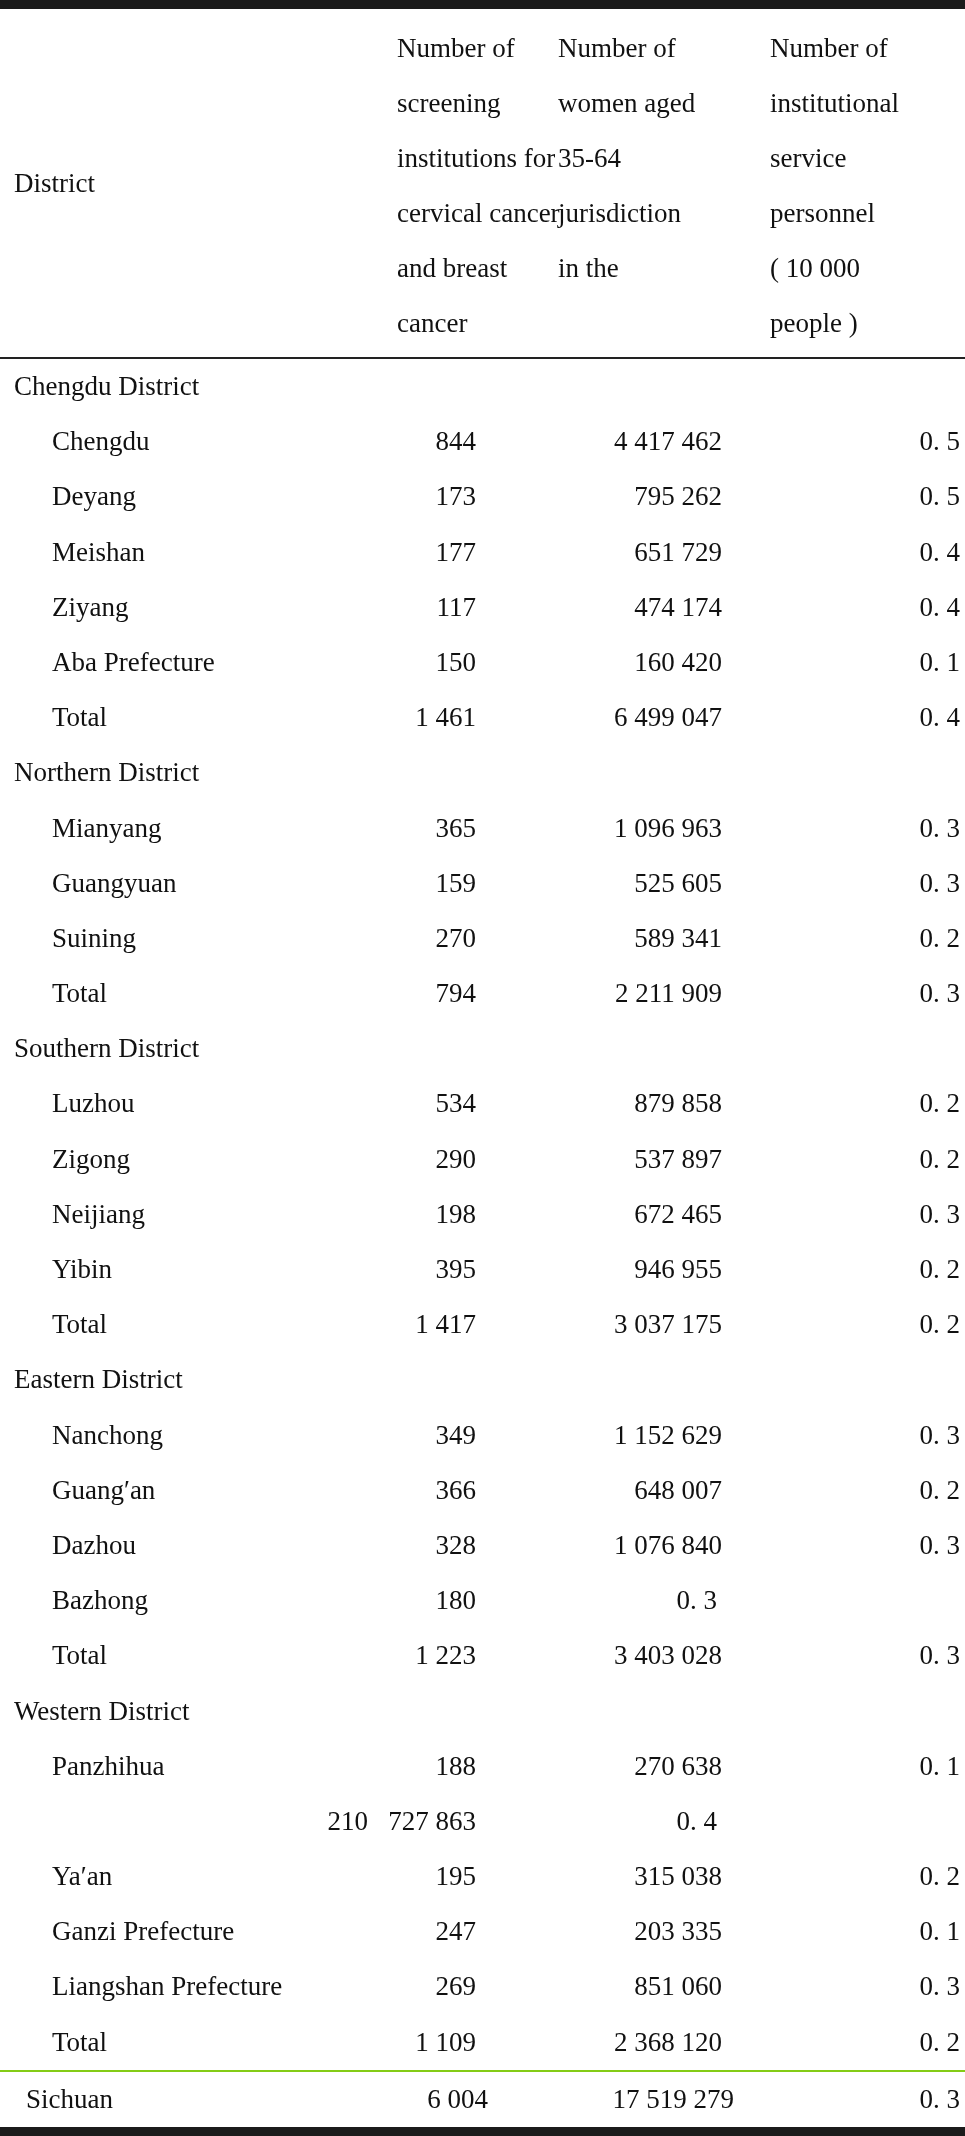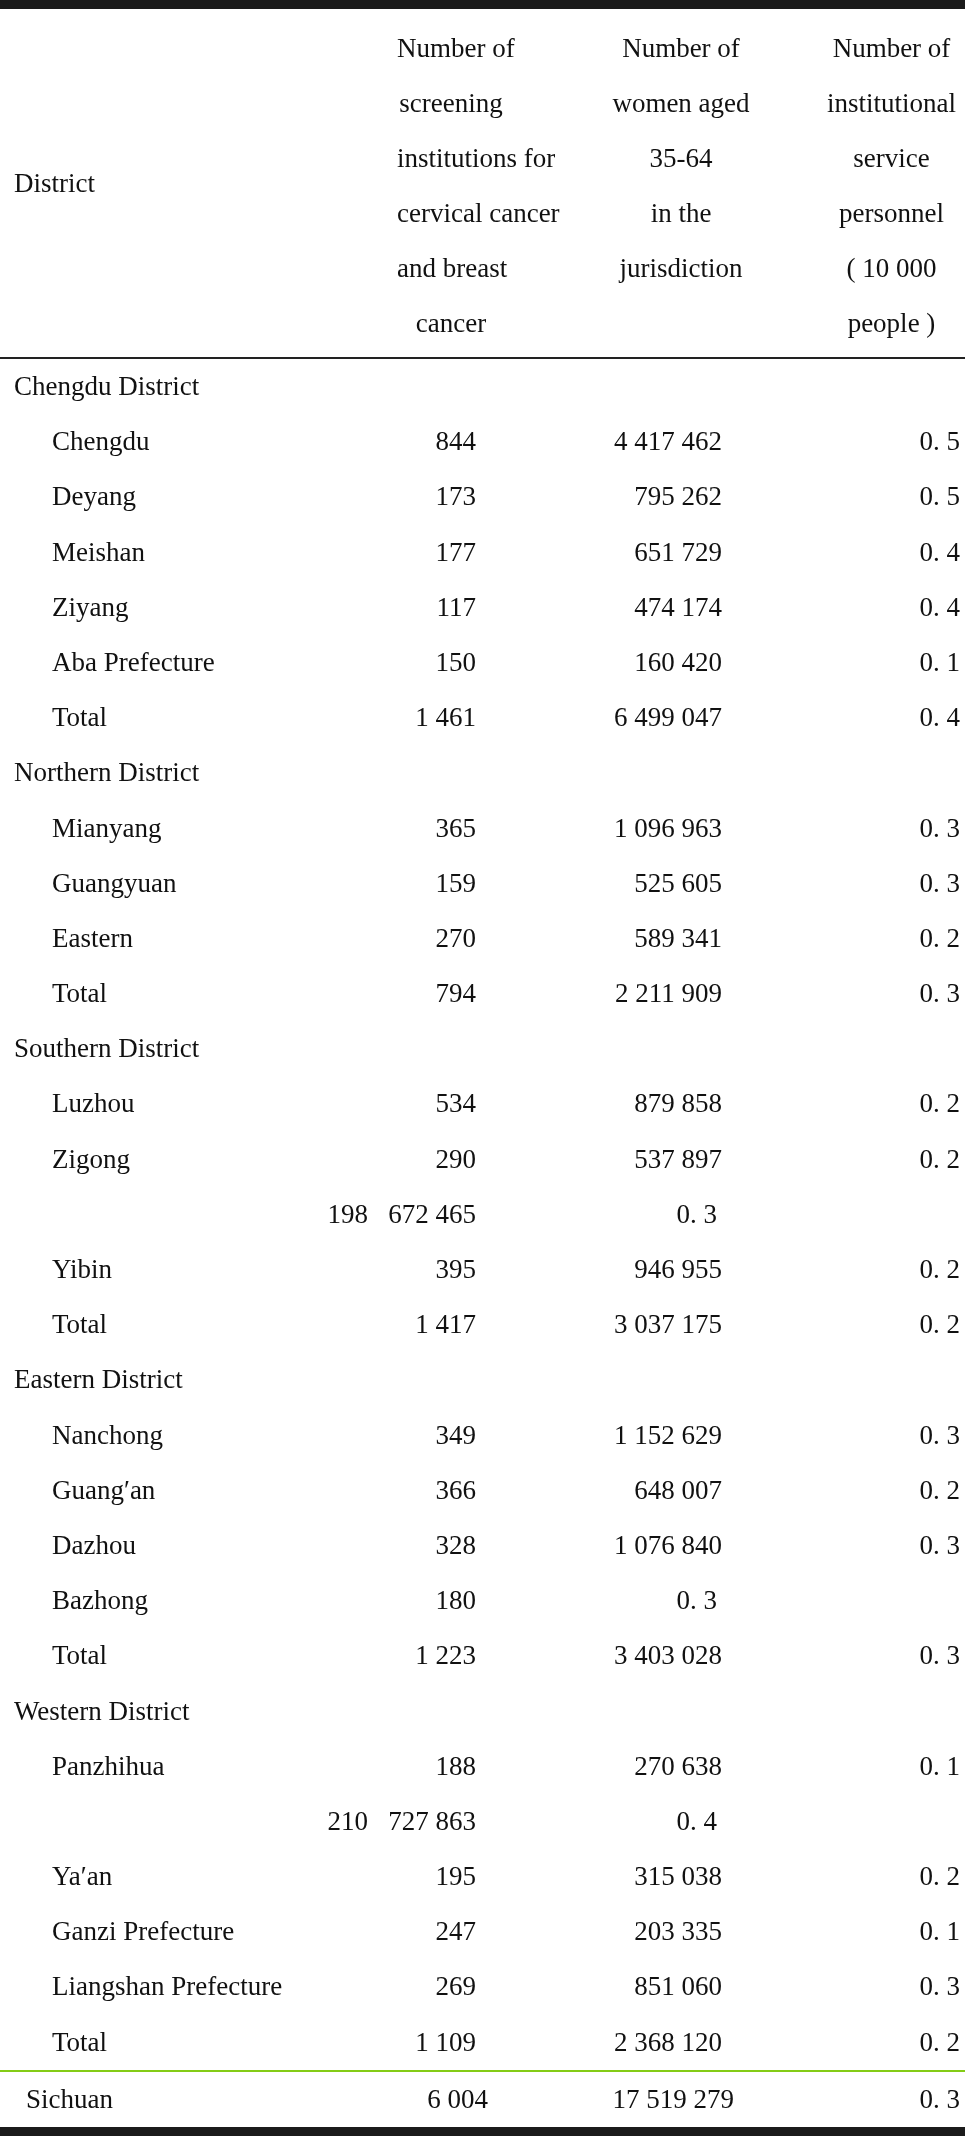--- a/index.html
+++ b/index.html
@@ -18,21 +18,21 @@
   
   .thead{
     display:grid;
     grid-template-columns:368px 108px 246px 1fr;
     height:350px;
     box-sizing:border-box;
     border-bottom:2px solid #222222;
     align-items:start;
   }
   .hc{white-space:nowrap;}
-  .hc .hl{line-height:55px;text-align:center;}
+  .hc .hl{line-height:55px;text-align:left;}
   .hc1{align-self:center;padding-left:14px;line-height:28px;}
   .hc2{transform:translateX(29px);padding-top:12px;}
   .hc3{transform:translateX(82px);padding-top:12px;}
   .hc4{transform:translateX(48px);padding-top:12px;}
   
   .row{
     display:grid;
     grid-template-columns:368px 108px 246px 1fr;
     height:55.2px;
     box-sizing:border-box;
@@ -63,22 +63,22 @@
       <div class="hl">screening</div>
       <div class="hl">institutions for</div>
       <div class="hl">cervical cancer</div>
       <div class="hl">and breast</div>
       <div class="hl">cancer</div>
     </div>
     <div class="hc hc3">
       <div class="hl">Number of</div>
       <div class="hl">women aged</div>
       <div class="hl">35-64</div>
+      <div class="hl">jurisdiction</div>
       <div class="hl">in the</div>
-      <div class="hl">jurisdiction</div>
     </div>
     <div class="hc hc4">
       <div class="hl">Number of</div>
       <div class="hl">institutional</div>
       <div class="hl">service</div>
       <div class="hl">personnel</div>
       <div class="hl">( 10 000</div>
       <div class="hl">people )</div>
     </div>
   </div>
@@ -136,21 +136,21 @@
       <div class="c num n3">1 096 963</div>
       <div class="c num n4">0. 3</div>
     </div>
     <div class="row">
       <div class="c name">Guangyuan</div>
       <div class="c num n2">159</div>
       <div class="c num n3">525 605</div>
       <div class="c num n4">0. 3</div>
     </div>
     <div class="row">
-      <div class="c name">Eastern</div>
+      <div class="c name">Suining</div>
       <div class="c num n2">270</div>
       <div class="c num n3">589 341</div>
       <div class="c num n4">0. 2</div>
     </div>
     <div class="row total">
       <div class="c name">Total</div>
       <div class="c num n2">794</div>
       <div class="c num n3">2 211 909</div>
       <div class="c num n4">0. 3</div>
     </div>
@@ -165,20 +165,21 @@
       <div class="c num n3">879 858</div>
       <div class="c num n4">0. 2</div>
     </div>
     <div class="row">
       <div class="c name">Zigong</div>
       <div class="c num n2">290</div>
       <div class="c num n3">537 897</div>
       <div class="c num n4">0. 2</div>
     </div>
     <div class="row">
+      <div class="c name">Neijiang</div>
       <div class="c num n2">198</div>
       <div class="c num n3">672 465</div>
       <div class="c num n4">0. 3</div>
     </div>
     <div class="row">
       <div class="c name">Yibin</div>
       <div class="c num n2">395</div>
       <div class="c num n3">946 955</div>
       <div class="c num n4">0. 2</div>
     </div>

